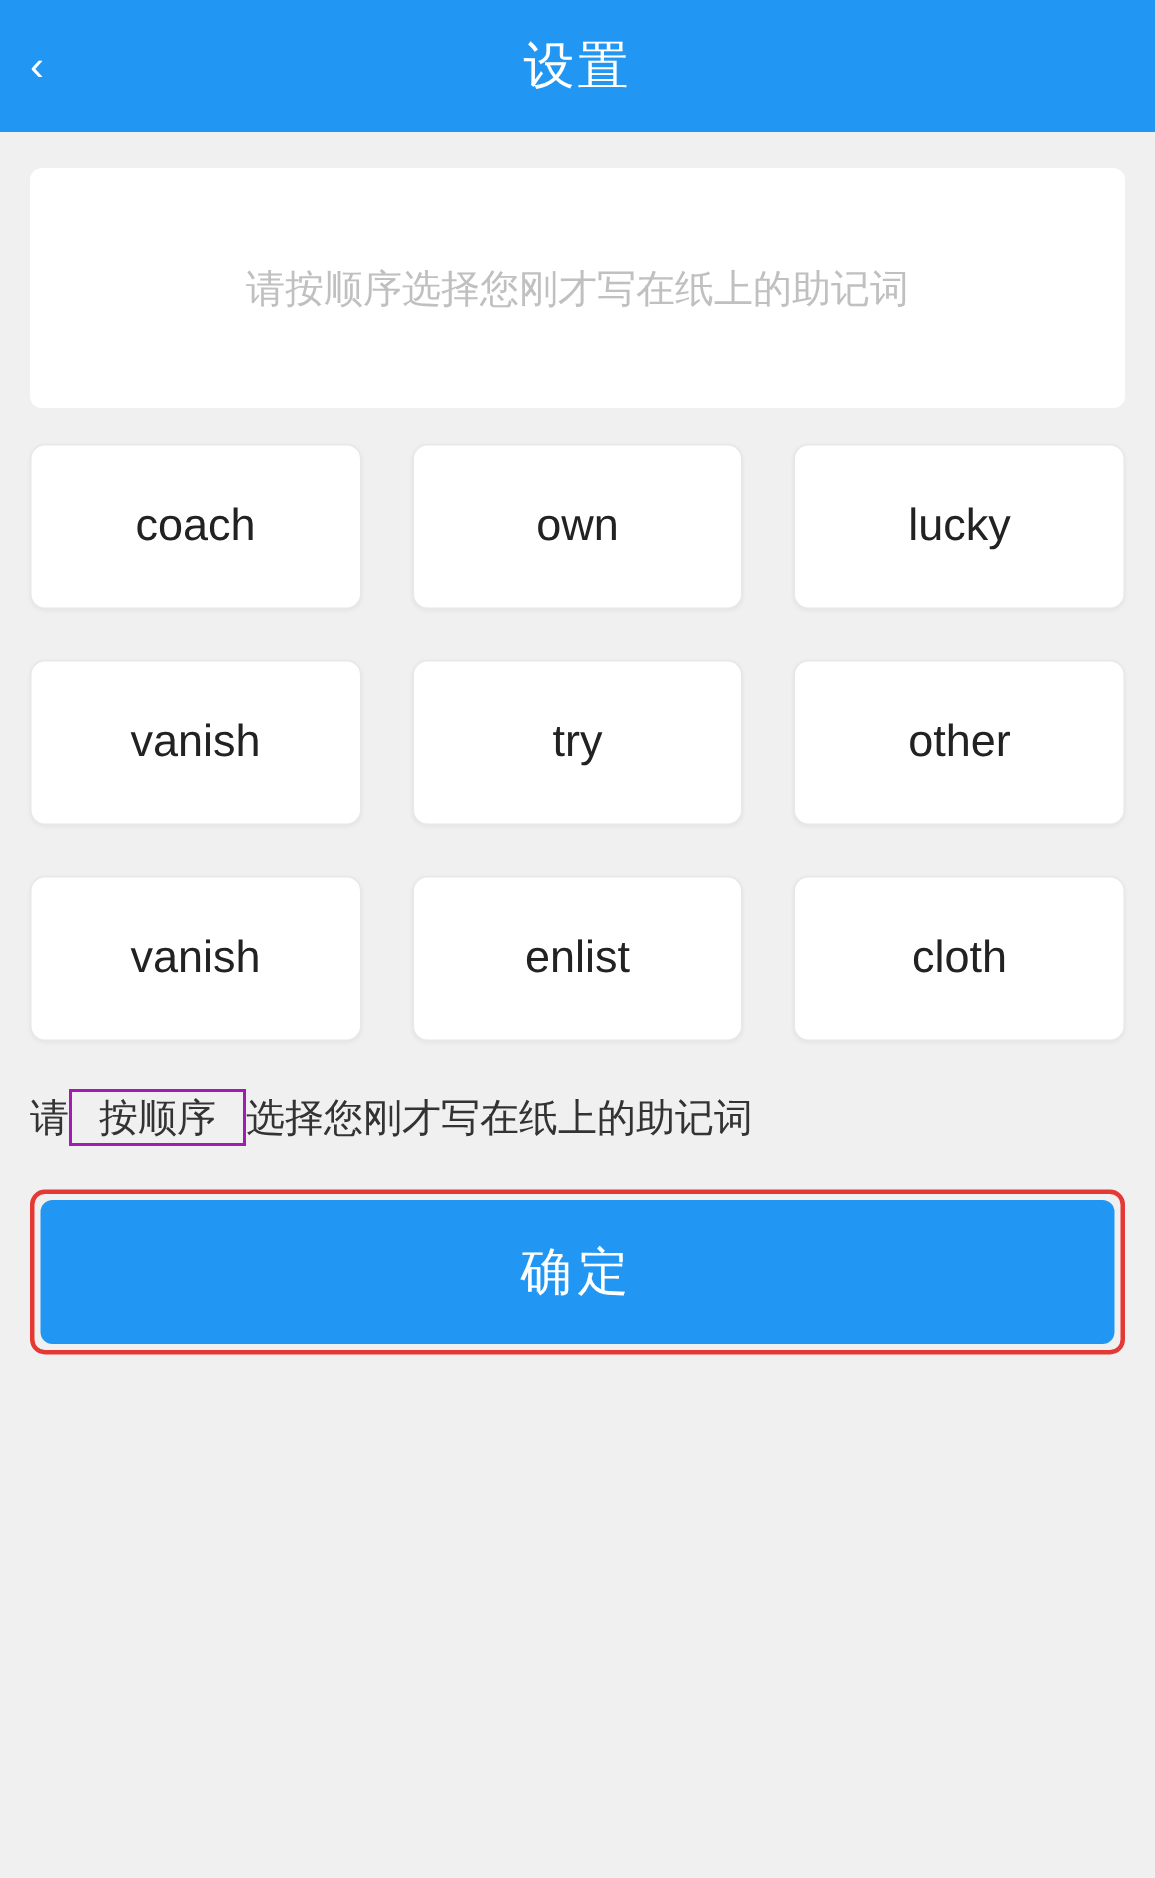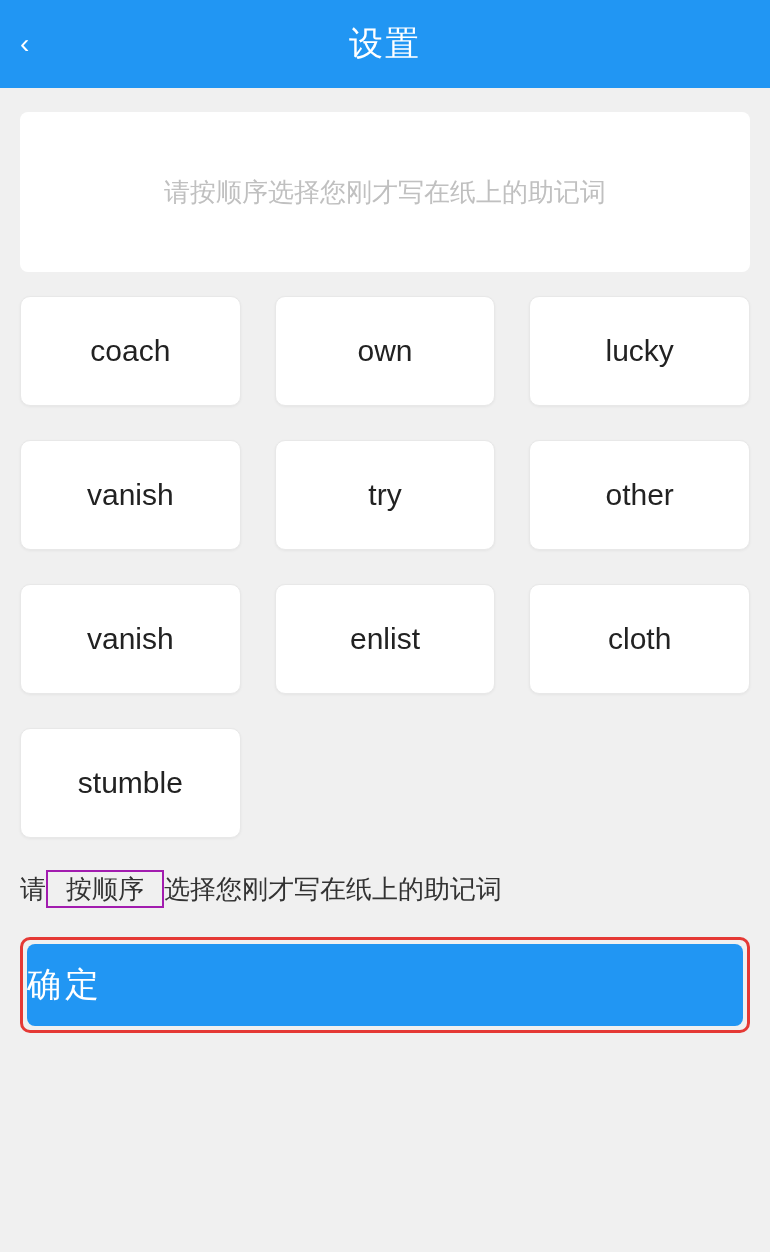--- a/index.html
+++ b/index.html
@@ -114,23 +114,24 @@
     
     .confirm-button-wrapper {
       border: 3px solid #e53935;
       border-radius: 10px;
       padding: 4px;
     }
 
     .confirm-button {
       background-color: #2196F3;
       border-radius: 8px;
-      height: 82px;
+      height: 96px;
       display: flex;
       align-items: center;
+      justify-content: center;
       cursor: pointer;
       width: 100%;
       border: none;
     }
 
     .confirm-button span {
       color: white;
       font-size: 34px;
       letter-spacing: 4px;
     }
@@ -174,23 +175,20 @@
     <div class="word-card">
       <span>vanish</span>
     </div>
 
     <div class="word-card">
       <span>enlist</span>
     </div>
     <div class="word-card">
       <span>cloth</span>
     </div>
-    <div class="word-card">
-      <span>stumble</span>
-    </div>
   </div>
 
   <p class="instruction">
     <span>请</span><span class="instruction-highlight">按顺序</span><span>选择您刚才写在纸上的助记词</span>
   </p>
 
   <div class="confirm-button-wrapper">
     <button class="confirm-button">
       <span>确定</span>
     </button>

